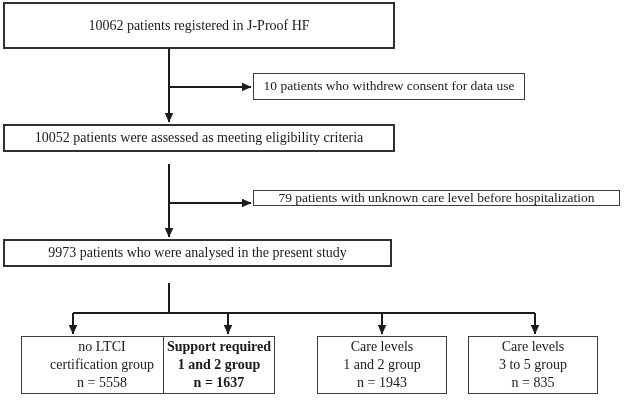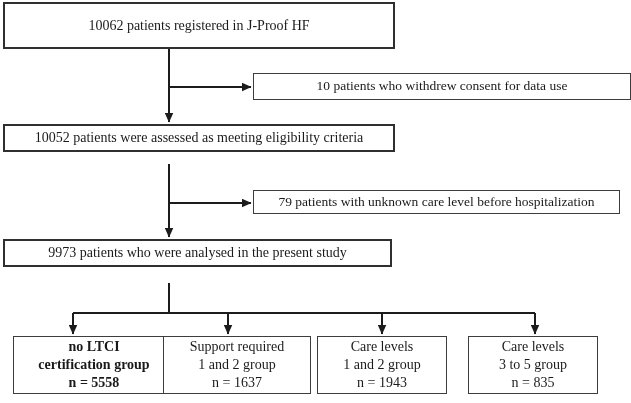--- a/index.html
+++ b/index.html
@@ -78,43 +78,43 @@
       <path d="M228,313 L228,334" marker-end="url(#arrowhead)"></path>
       <path d="M382,313 L382,334" marker-end="url(#arrowhead)"></path>
       <path d="M535,313 L535,334" marker-end="url(#arrowhead)"></path>
     </g>
   </svg>
 
   <div class="box main-box" style="top:2px; height:47px;">
     <span>10062 patients registered in J-Proof HF</span>
   </div>
 
-  <div class="box side-box" style="top:73px; width:378px; height:27px;">
+  <div class="box side-box" style="top:73px; width:272px; height:27px;">
     <span>10 patients who withdrew consent for data use</span>
   </div>
 
   <div class="box main-box" style="top:124px; height:28px;">
     <span>10052 patients were assessed as meeting eligibility criteria</span>
   </div>
 
-  <div class="box side-box" style="top:190px; width:367px; height:24px;">
+  <div class="box side-box" style="top:190px; width:367px; height:16px;">
     <span>79 patients with unknown care level before hospitalization</span>
   </div>
 
   <div class="box main-box" style="top:239px; width:389px; height:28px;">
     <span>9973 patients who were analysed in the present study</span>
   </div>
 
-  <div class="box group-box" style="left:13px; width:162px;font-weight:bold;">
+  <div class="box group-box" style="left:21px; width:162px;">
     <span class="label">no LTCI
 certification group
 n = 5558</span>
   </div>
 
-  <div class="box group-box" style="left:163px; width:148px;">
+  <div class="box group-box" style="left:163px; width:112px;font-weight:bold;">
     <span class="label">Support required
 1 and 2 group
 n = 1637</span>
   </div>
 
   <div class="box group-box" style="left:317px; width:130px;">
     <span class="label">Care levels
 1 and 2 group
 n = 1943</span>
   </div>

